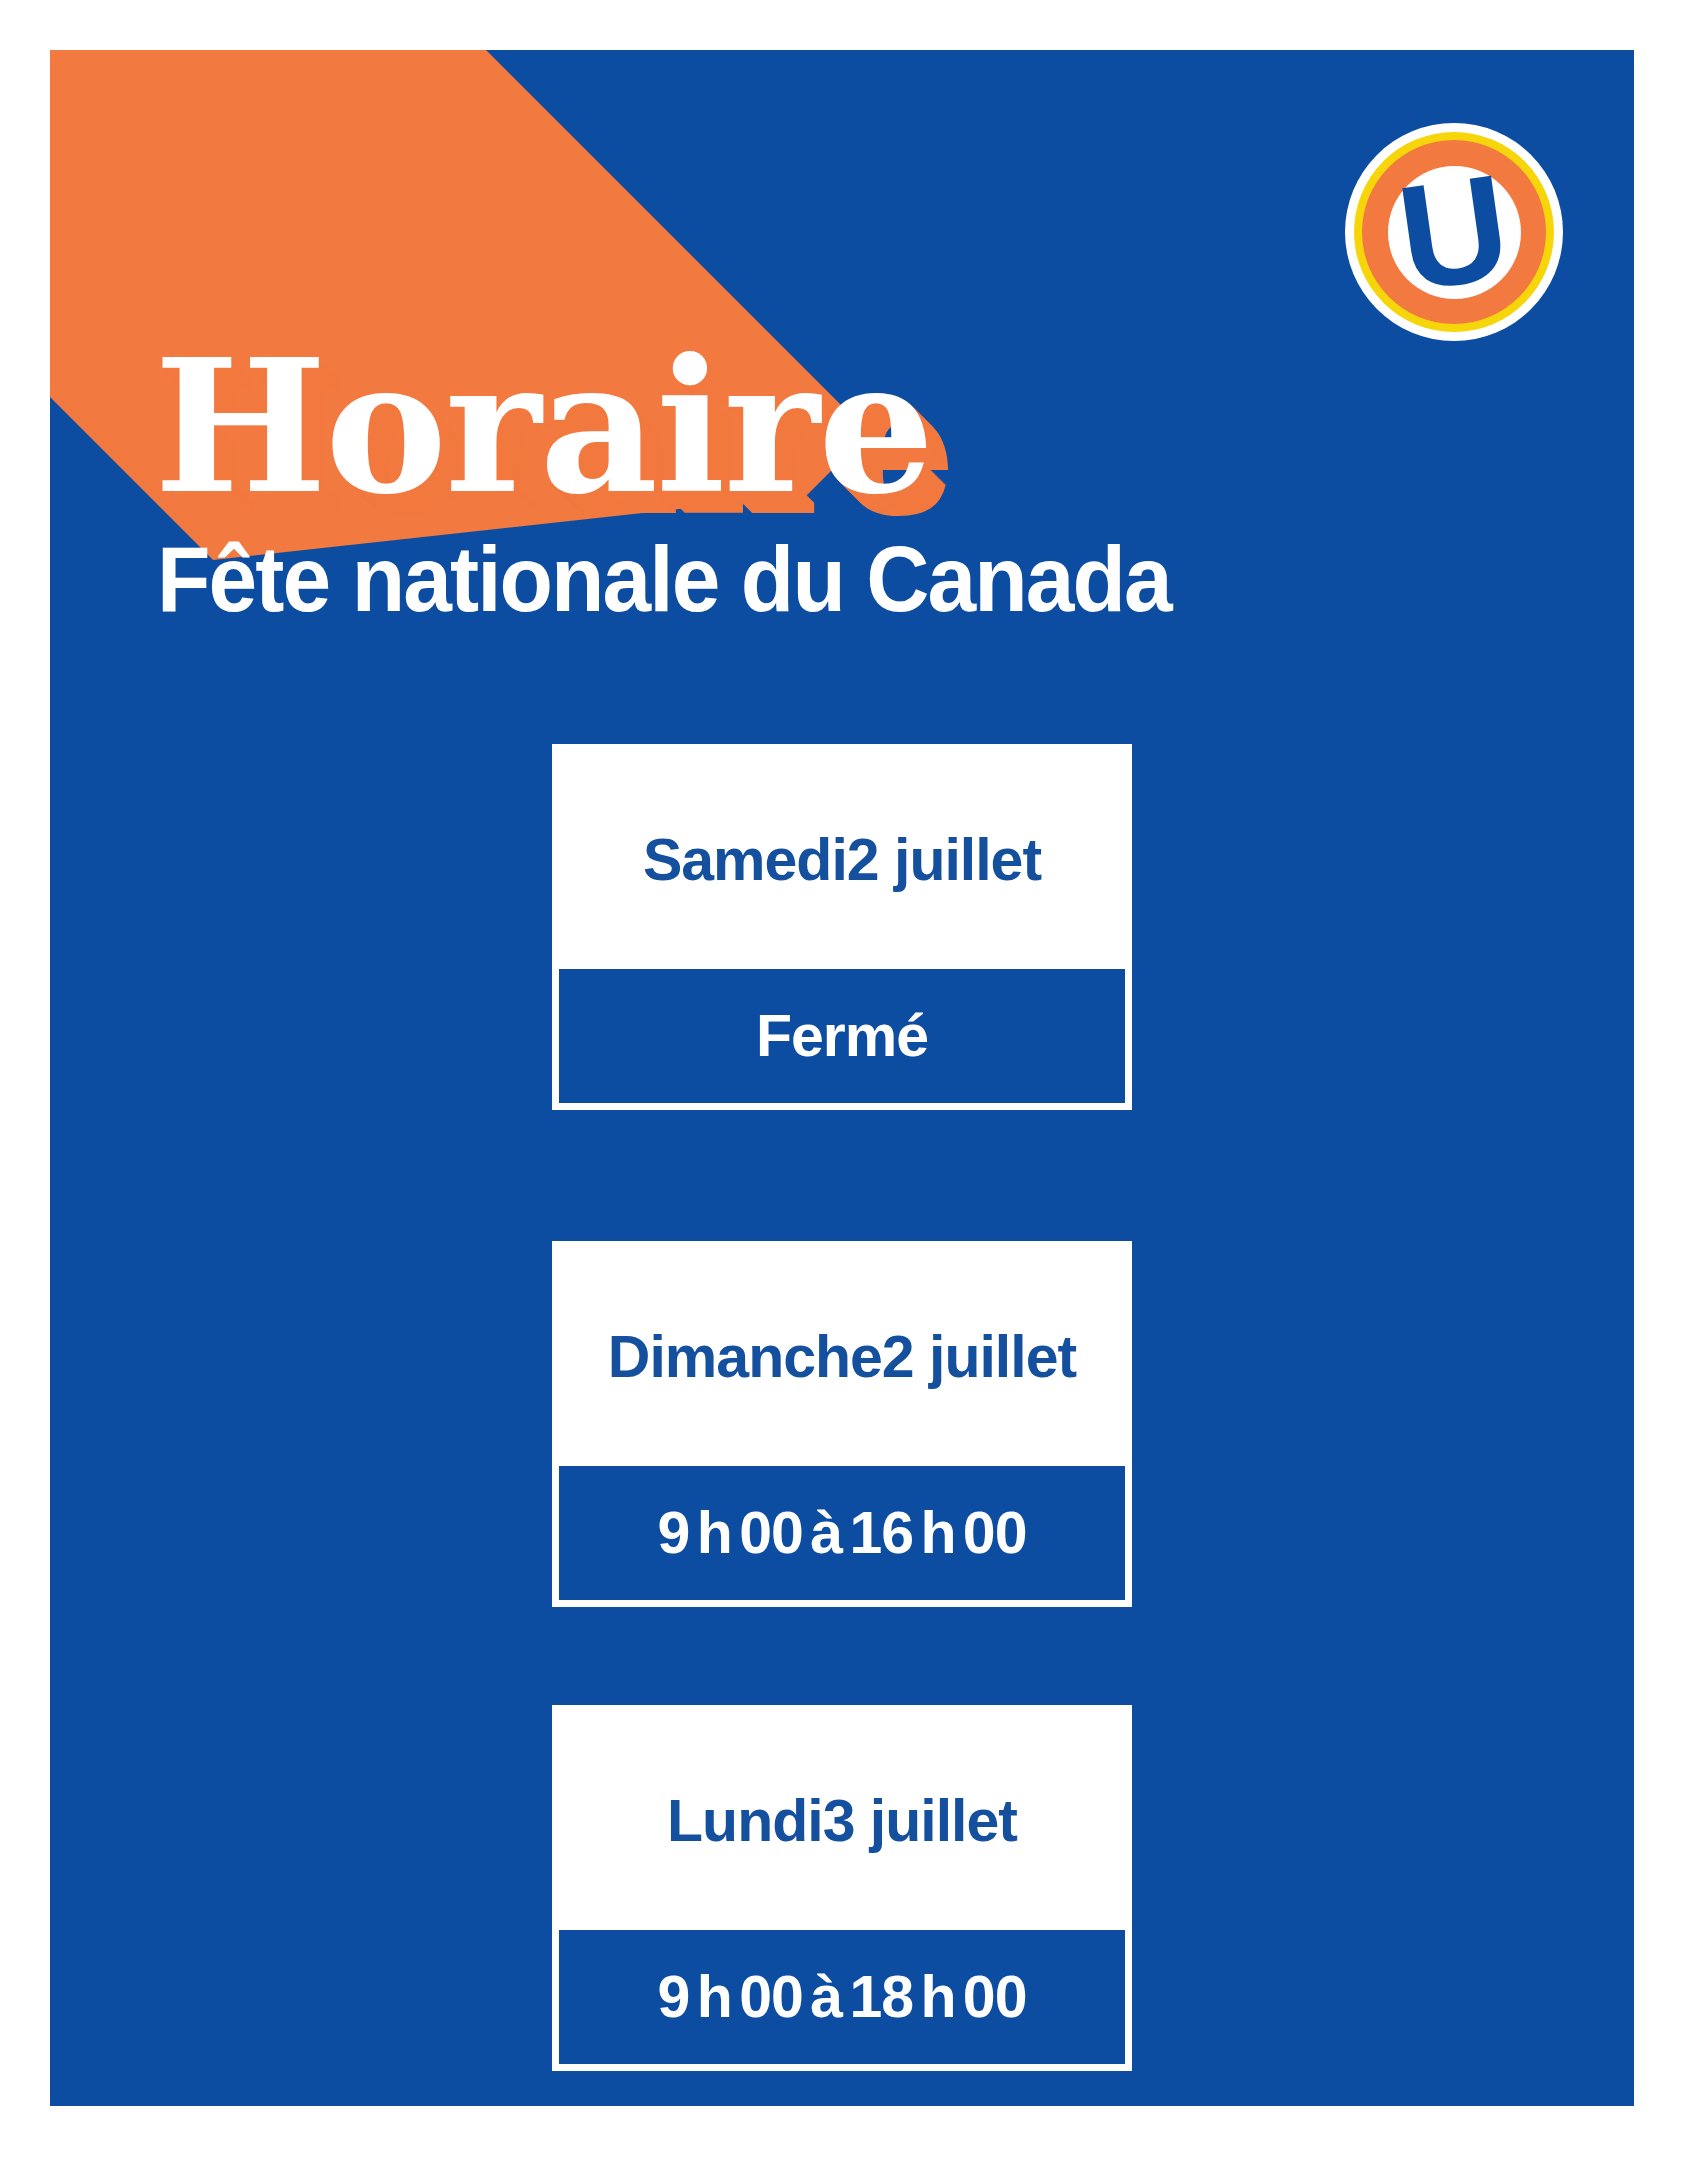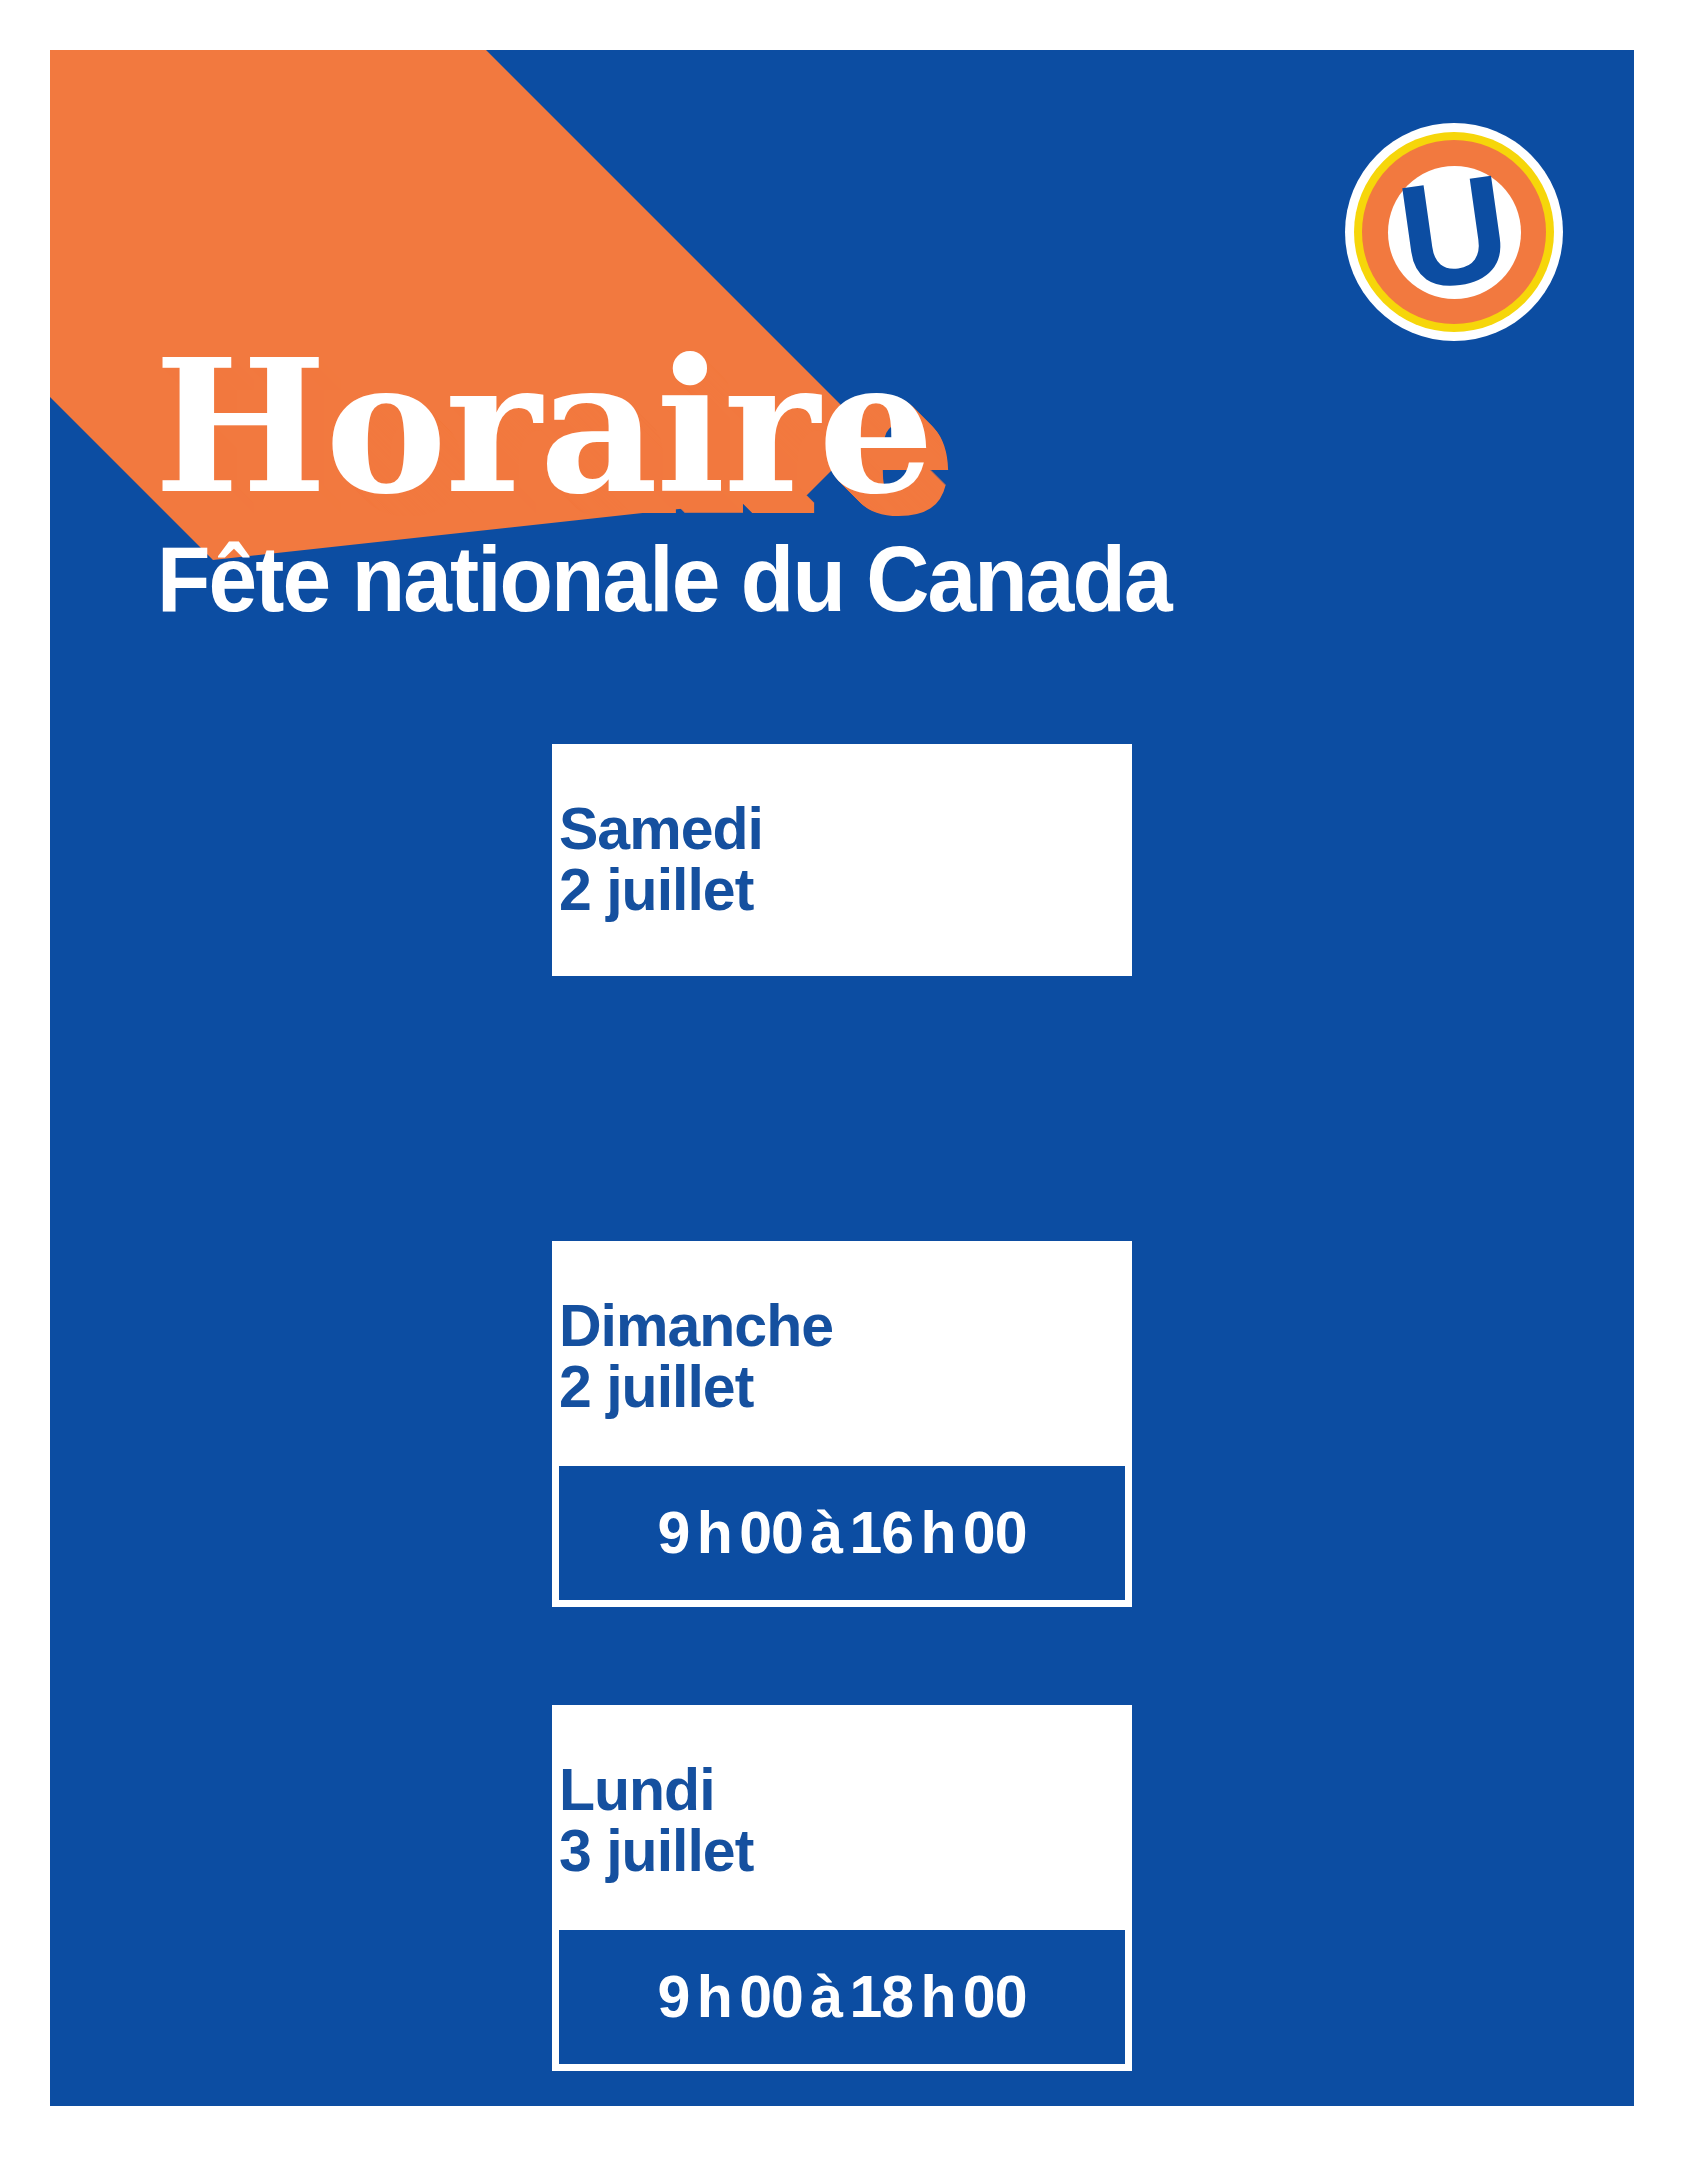--- a/index.html
+++ b/index.html
@@ -106,22 +106,22 @@
     padding:7px;            
     background:var(--white);
     box-sizing:content-box;
   }
   .card.c0{top:694px;}
   .card.c1{top:1175px;margin-top:16px;}
   .card.c2{top:1655px;}
   .day-panel{
     height:218px;
     background:var(--white);
-    display:flex;flex-direction:column;
-    align-items:flex-start;justify-content:center;
+    display:flex;flex-direction:row;
+    align-items:center;justify-content:center;
     text-align:center;
   }
   .day-panel span{
     display:block;
     font-weight:bold;
     font-size:59px;
     line-height:61px;
     letter-spacing:-1px;
     color:var(--card-text);
   }
@@ -158,20 +158,23 @@
           </div>
         </div>
       </div>
     </div>
 
     <section class="card c0">
       <div class="day-panel">
         <span>Samedi</span>
         <span>2 juillet</span>
       </div>
+      <div class="hours-panel">
+        <span>Fermé</span>
+      </div>
     </section>
 
     <section class="card c1">
       <div class="day-panel">
         <span>Dimanche</span>
         <span>2 juillet</span>
       </div>
       <div class="hours-panel">
         <span>9 h 00 à 16 h 00</span>
       </div>

